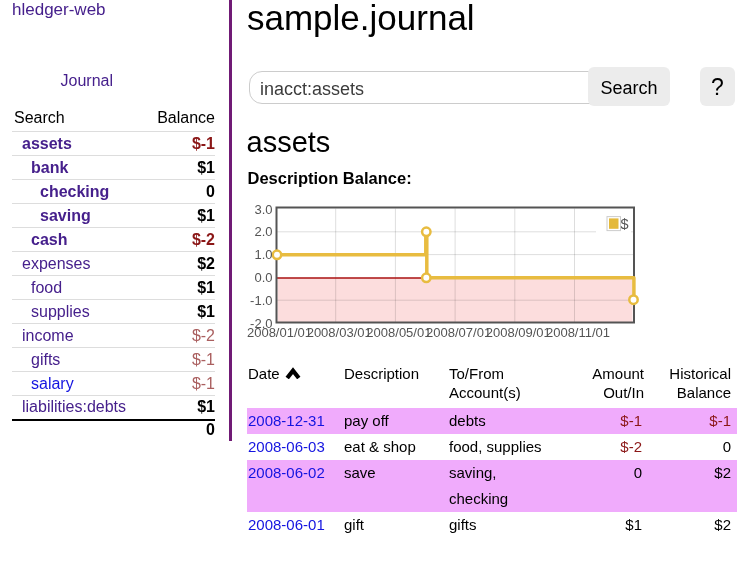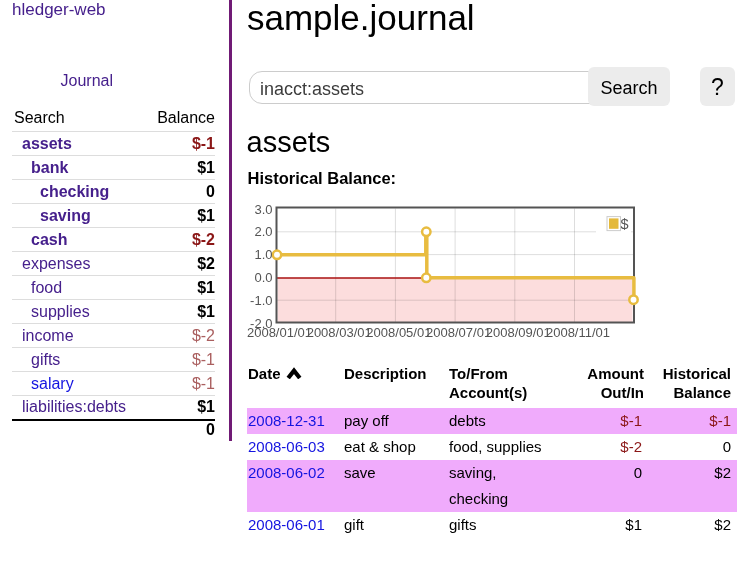--- a/index.html
+++ b/index.html
@@ -34,21 +34,21 @@
 #searchbox { position:absolute; left:249px; top:71px; width:364px; height:33px; border:1px solid #ccc; border-radius:13px; font-size:18px; color:#3c3c3c; }
 #searchbox span.q { position:absolute; left:10px; top:6.5px; }
 .btn { position:absolute; background:#ececec; border-radius:6px; text-align:center; font-size:18px; color:#000; }
 #btn-search { left:588px; top:67px; width:82px; height:39px; line-height:43px; }
 #btn-help { left:700px; top:67px; width:35px; height:39px; line-height:41px; font-size:23px; }
 h2#acctname { position:absolute; left:246.5px; top:126px; font-size:29px; font-weight:normal; color:#000; }
 #histlabel { position:absolute; left:247.5px; top:169px; font-size:16.5px; font-weight:bold; color:#000; }
 
 
 #reg { position:absolute; left:247px; top:362px; width:490px; border-collapse:collapse; table-layout:fixed; font-size:15px; }
-#reg th { font-weight:bold; text-align:left; vertical-align:top; line-height:19.3px; padding:2px 0 0 1px; height:46px; }
+#reg th { font-weight:normal; text-align:left; vertical-align:top; line-height:19.3px; padding:2px 0 0 1px; height:46px; }
 #reg th.r, #reg td.r { text-align:right; }
 #reg td { line-height:26px; padding:0 0 0 1px; vertical-align:top; }
 #reg td.r { padding:0 2px 0 0; }
 #reg td.r2 { padding:0 6px 0 0; }
 #reg tr.g td { background:#f0abfc; }
 </style>
 </head>
 <body>
 
 <div id="sidebar">
@@ -123,21 +123,21 @@
       <svg class="xi" width="12" height="12" viewBox="0 0 12 12" style="position:absolute; right:9.5px; top:9.5px;">
         <g stroke="#cfc8e0" stroke-width="3.2" stroke-linecap="round">
           <line x1="1.8" y1="1.8" x2="10.2" y2="10.2"></line>
           <line x1="10.2" y1="1.8" x2="1.8" y2="10.2"></line>
         </g>
       </svg>
     </div>
  <div class="btn" id="btn-search">Search</div>
  <div class="btn" id="btn-help">?</div>
  <h2 id="acctname">assets</h2>
- <div id="histlabel">Historical Balance:</div>
+ <div id="histlabel">Description Balance:</div>
 
  <svg id="chart" style="position:absolute; left:240px; top:200px;" width="410" height="142" viewBox="0 0 410 142">
 
    <rect x="37.5" y="78" width="355" height="44.3" fill="#fcdddd"></rect>
 
    <g stroke="rgba(0,0,0,0.135)" stroke-width="1">
      <line x1="95.7" y1="8.5" x2="95.7" y2="122"></line>
      <line x1="155.4" y1="8.5" x2="155.4" y2="122"></line>
      <line x1="215.1" y1="8.5" x2="215.1" y2="122"></line>
      <line x1="274.8" y1="8.5" x2="274.8" y2="122"></line>

